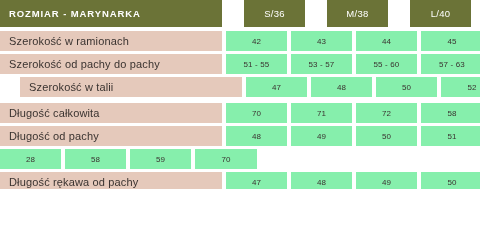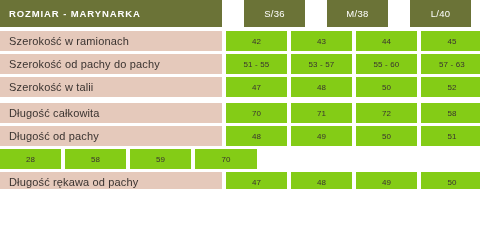--- a/index.html
+++ b/index.html
@@ -25,20 +25,21 @@
 
   
   .row {
     display: flex;
     flex: 0 0 auto;
     height: 20px;
     margin-bottom: 3px;
   }
   .row.group-break {
     margin-bottom: 6px;
+    padding-left: 20px;
   }
   .row.last {
     margin-bottom: 0;
   }
 
   
   .header-row {
     height: 27px;
     margin-bottom: 4px;
     gap: 18px;
@@ -54,21 +55,21 @@
   .label-cell {
     flex: 0 0 222px;
     background: #e5c9bb;
     padding-left: 9px;
     justify-content: flex-start;
     margin-right: 4px;
   }
 
   .value-cell {
     flex: 0 0 61px;
-    background: #84cc16;
+    background: #86efac;
     justify-content: center;
     margin-right: 4px;
   }
   .value-cell.last-col {
     flex: 0 0 62px;
     margin-right: 0;
   }
 
   
   .header-row .label-cell,

